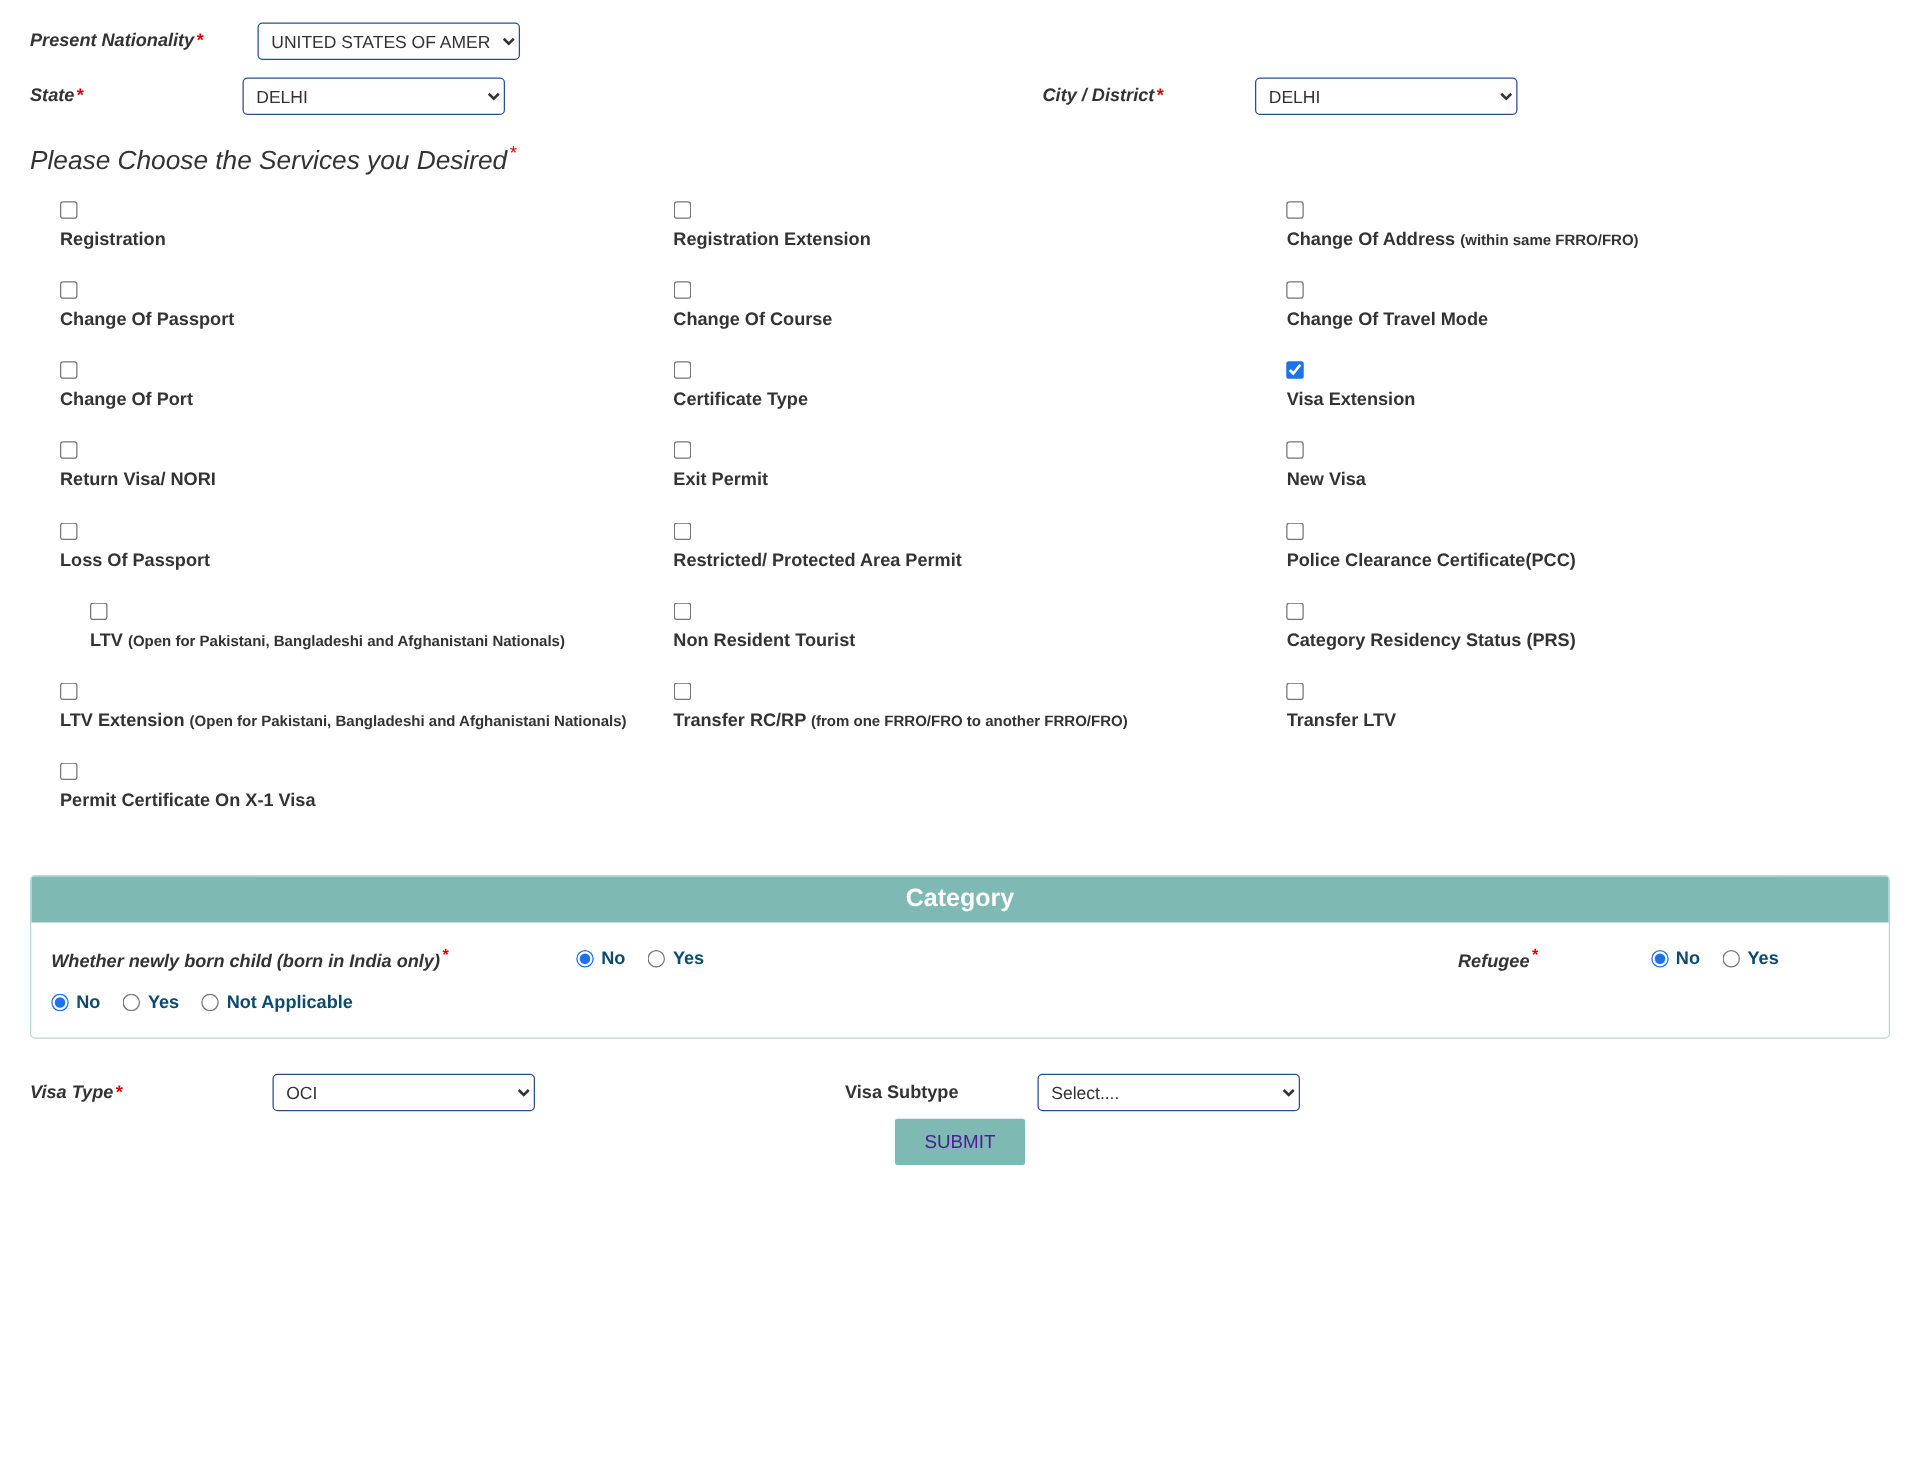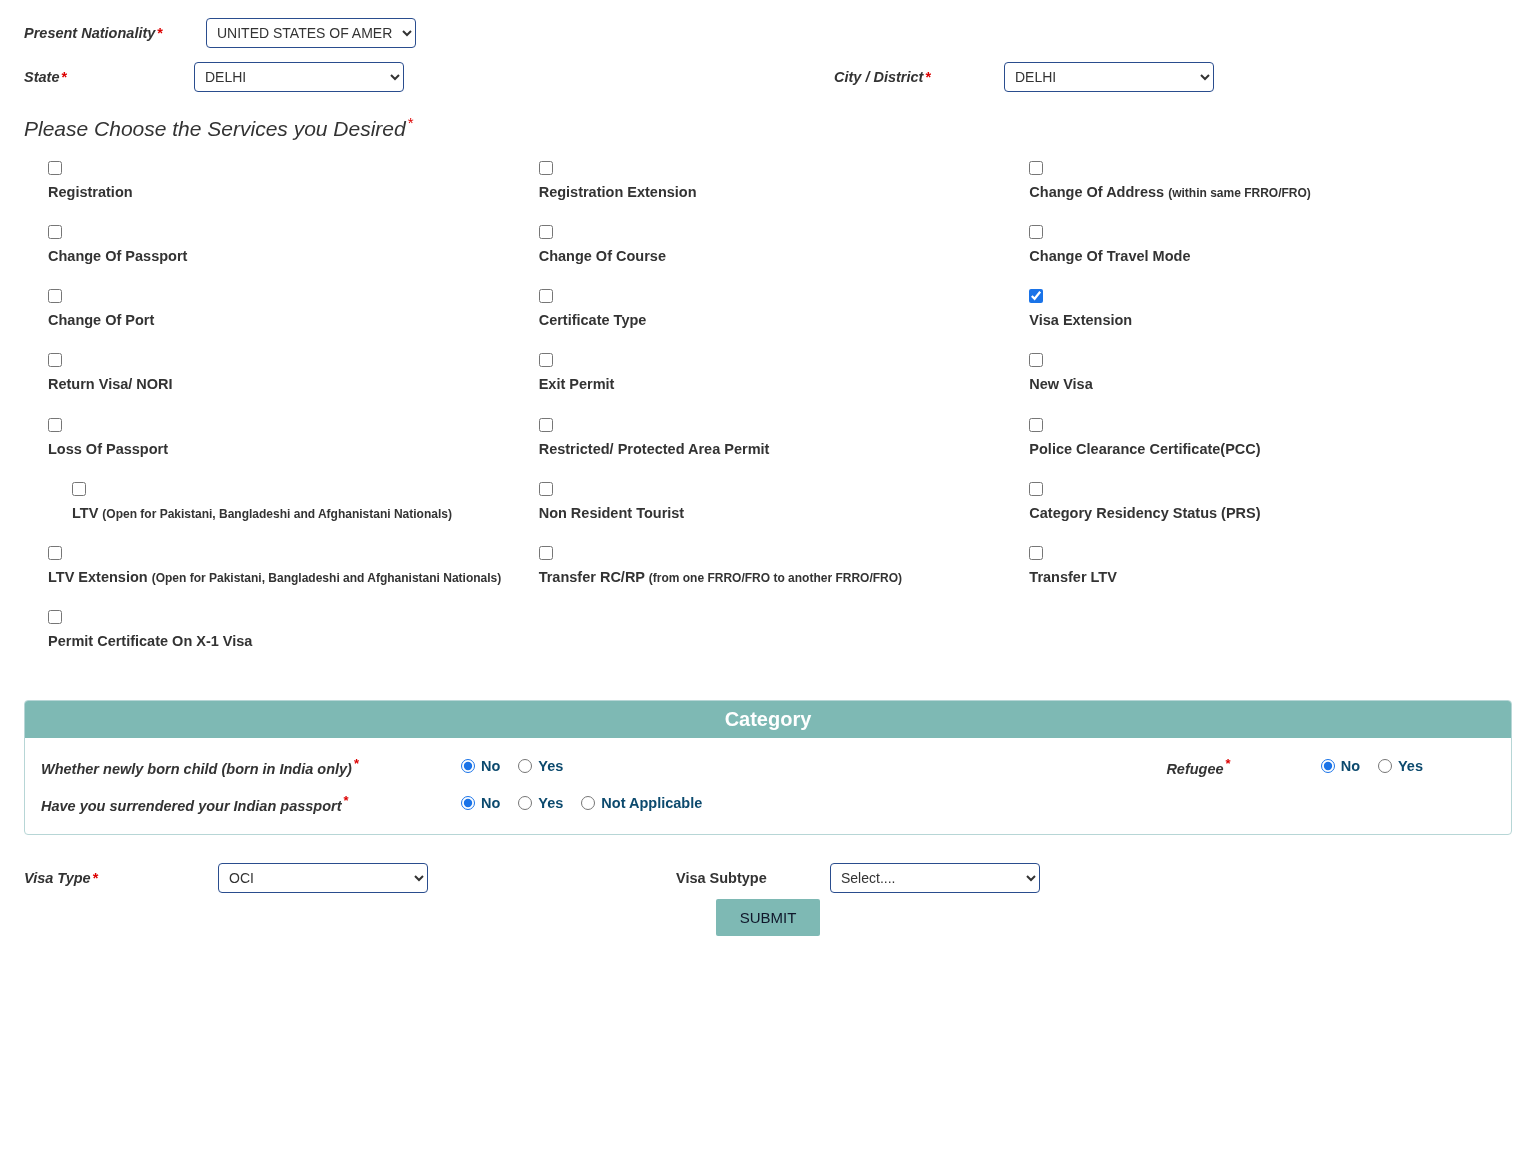--- a/index.html
+++ b/index.html
@@ -136,21 +136,21 @@
       display: flex;
       align-items: center;
       gap: 24px;
       margin-bottom: 6px;
     }
     .bottom-row .label { min-width: 170px; }
     .spacer { flex: 0 0 140px; }
     .submit-row { text-align: center; }
     .submit-btn {
       background: #7eb9b4;
-      color: #0f172a;
+      color: #4c1d95;
       border: none;
       padding: 10px 24px;
       font-size: 15px;
       border-radius: 2px;
       cursor: pointer;
     }
   </style>
 </head>
 <body>
 
@@ -304,23 +304,20 @@
         </div>
         <div class="radio-group" style="margin-right:60px;">
           <input type="radio" name="refugee" checked="" style="">
           <label>No</label>
           <input type="radio" name="refugee" style="">
           <label>Yes</label>
         </div>
       </div>
     </div>
     <div class="card-row">
-      <div class="q-label">
-        <span>Have you surrendered your Indian passport</span><span class="required">*</span>
-      </div>
       <div class="radio-group">
         <input type="radio" name="surr" checked="" style="">
         <label>No</label>
         <input type="radio" name="surr" style="">
         <label>Yes</label>
         <input type="radio" name="surr" style="">
         <label>Not Applicable</label>
       </div>
     </div>
   </div>

